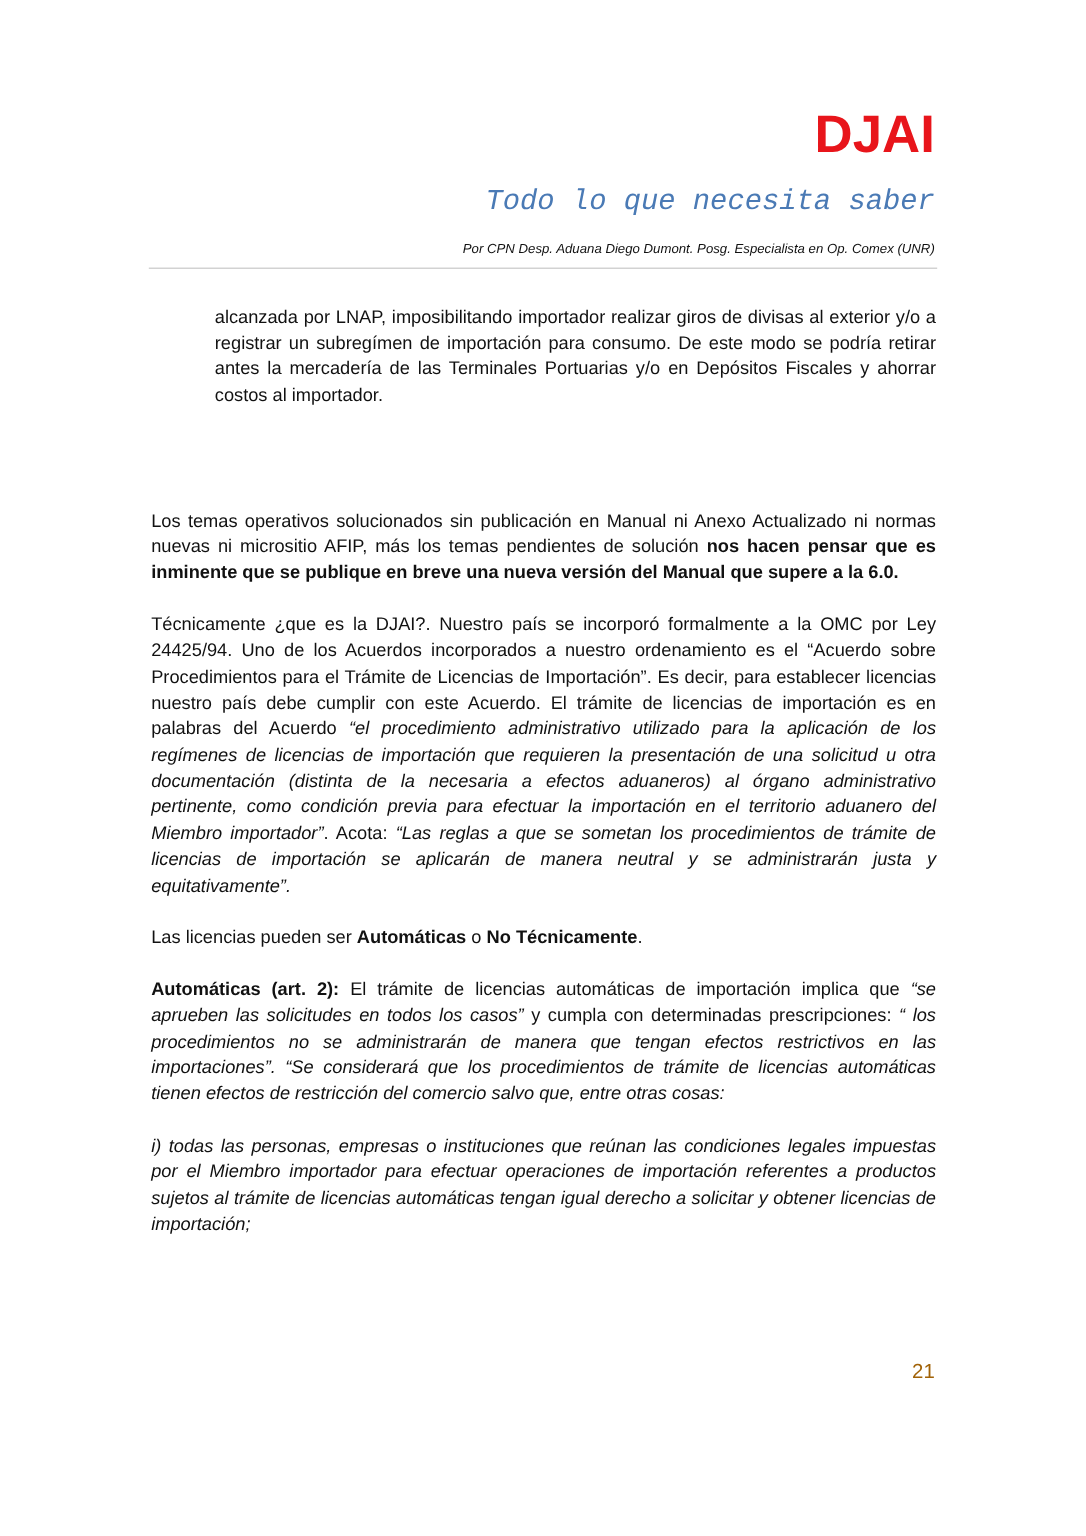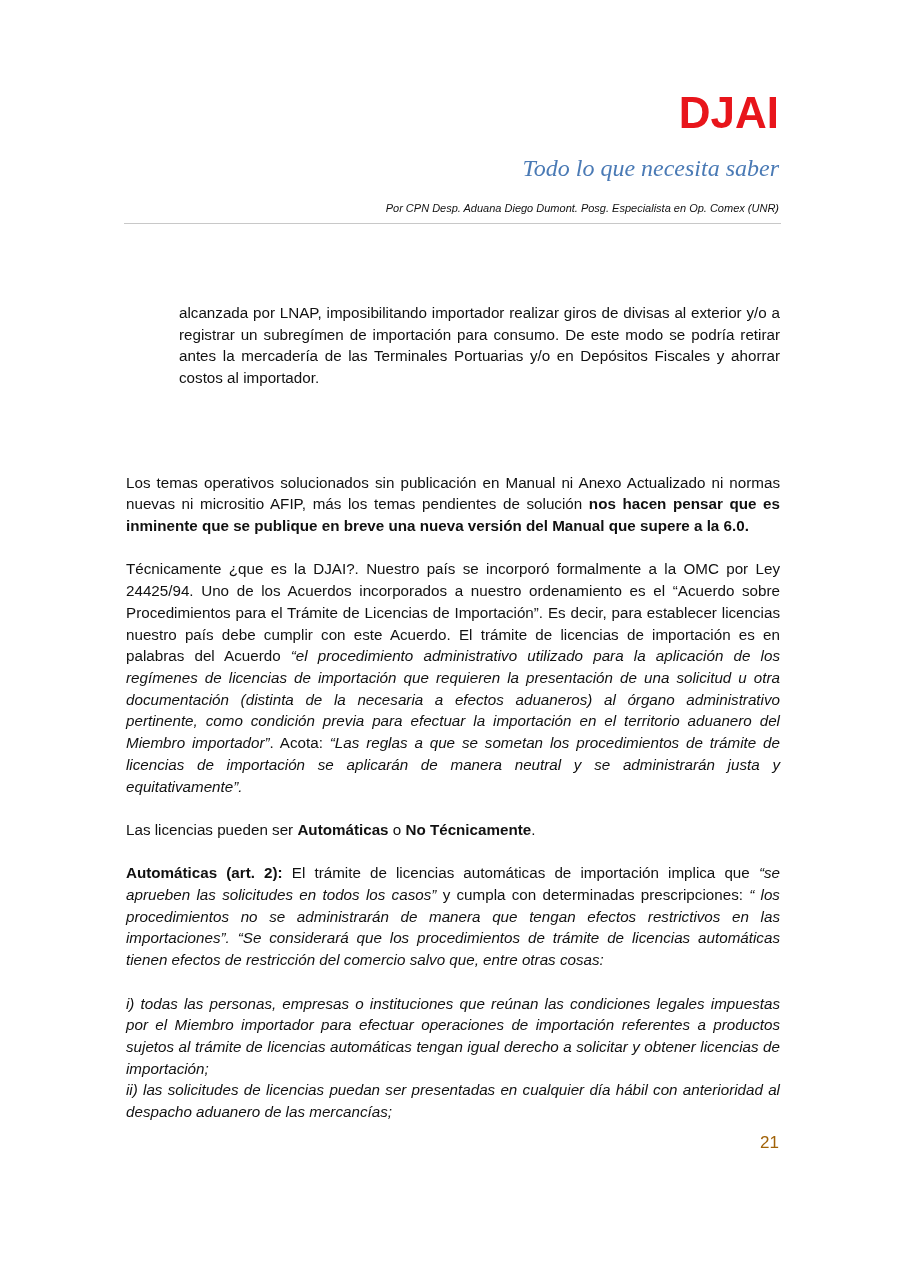--- a/index.html
+++ b/index.html
@@ -2,26 +2,26 @@
 <html><head>
 <meta charset="utf-8">
 <style>
   html, body { margin: 0; padding: 0; background: #ffffff; }
   body { width: 905px; height: 1280px; position: relative; overflow: hidden;
          font-family: "Liberation Sans", sans-serif; color: #111; }
   .page { position: absolute; left: 0; top: 0; width: 905px; height: 1280px; }
   .title { position: absolute; right: 126px; top: 78px; font-size: 44px; font-weight: bold;
            color: #e8151b; letter-spacing: 0px; font-family: "Liberation Sans", sans-serif; margin-top: 10px; }
   .subtitle { position: absolute; right: 126px; top: 155px; font-size: 24px; font-style: italic;
-              color: #4a7ab5; font-family: Liberation Serif, serif; }
+              color: #4a7ab5; font-family: Liberation Mono, monospace; }
   .byline { position: absolute; right: 126px; top: 202px; font-size: 11px; font-style: italic;
             color: #111; }
   .rule { position: absolute; left: 124px; width: 657px; top: 223px; height: 1px; background: #c8c8c8; }
   .body-text { position: absolute; left: 126px; width: 654px; font-size: 15.2px; line-height: 21.7px;
-               text-align: justify; color: #111; margin-top: 48px; }
+               text-align: justify; color: #111; }
   .body-text p { margin: 0; }
   .indented { left: 179px; width: 601px; top: 254px; }
   .sec1 { top: 402px; }
   .gap { height: 21.7px; }
   .u { text-decoration: underline; }
   b { font-weight: bold; }
   i { font-style: italic; }
   .pagenum { position: absolute; right: 126px; top: 1133px; font-size: 17px; color: #a16207; }
 </style>
 </head>
@@ -41,17 +41,16 @@
     <div class="gap"></div>
     <p><span>Los temas operativos  solucionados sin publicación en Manual ni Anexo Actualizado ni normas nuevas ni micrositio AFIP, más los temas pendientes de solución </span><b>nos hacen pensar que es inminente que se publique en breve una nueva versión del Manual que supere a la 6.0.</b></p>
     <div class="gap"></div>
     <p><span>Técnicamente ¿que es la DJAI?. Nuestro país se incorporó formalmente a la OMC por Ley 24425/94.  Uno de los Acuerdos incorporados a nuestro ordenamiento es el “Acuerdo sobre Procedimientos para el Trámite de Licencias de Importación”. Es decir, para establecer licencias nuestro país debe cumplir con este Acuerdo. El trámite de licencias de importación es en palabras del Acuerdo </span><i>“el procedimiento administrativo utilizado para la aplicación de los regímenes de licencias de importación que requieren la presentación de una solicitud u otra documentación (distinta de la necesaria a efectos aduaneros) al órgano administrativo pertinente, como condición previa para efectuar la importación en el territorio aduanero del Miembro importador”</i><span>.  Acota: </span><i>“Las reglas a que se sometan los procedimientos de trámite de licencias de importación se aplicarán de manera neutral y se administrarán justa y equitativamente”.</i></p>
     <div class="gap"></div>
     <p><span>Las licencias pueden ser </span><b>Automáticas</b><span> o </span><b>No Técnicamente</b><span>.</span></p>
     <div class="gap"></div>
     <p><b>Automáticas (art. 2):</b><span> El trámite de licencias automáticas de importación implica que </span><i>“se aprueben las solicitudes en todos los casos”</i><span> y cumpla con determinadas prescripciones: </span><i>“ los procedimientos no se administrarán de manera que tengan efectos restrictivos en las importaciones”. “Se considerará que los procedimientos de trámite de licencias automáticas tienen efectos de restricción del comercio salvo que, entre otras cosas:</i></p>
     <div class="gap"></div>
     <p><i>i) todas las personas, empresas o instituciones que reúnan las condiciones legales impuestas por el Miembro importador para efectuar operaciones de importación referentes a productos sujetos al trámite de licencias automáticas tengan igual derecho a solicitar y obtener licencias de importación;</i></p>
-    <p><i>ii) las solicitudes de licencias puedan ser presentadas en cualquier día hábil con anterioridad al despacho aduanero de las mercancías;</i></p>
   </div>
 
   <div class="pagenum">21</div>
 </div>
 
 </body></html>

